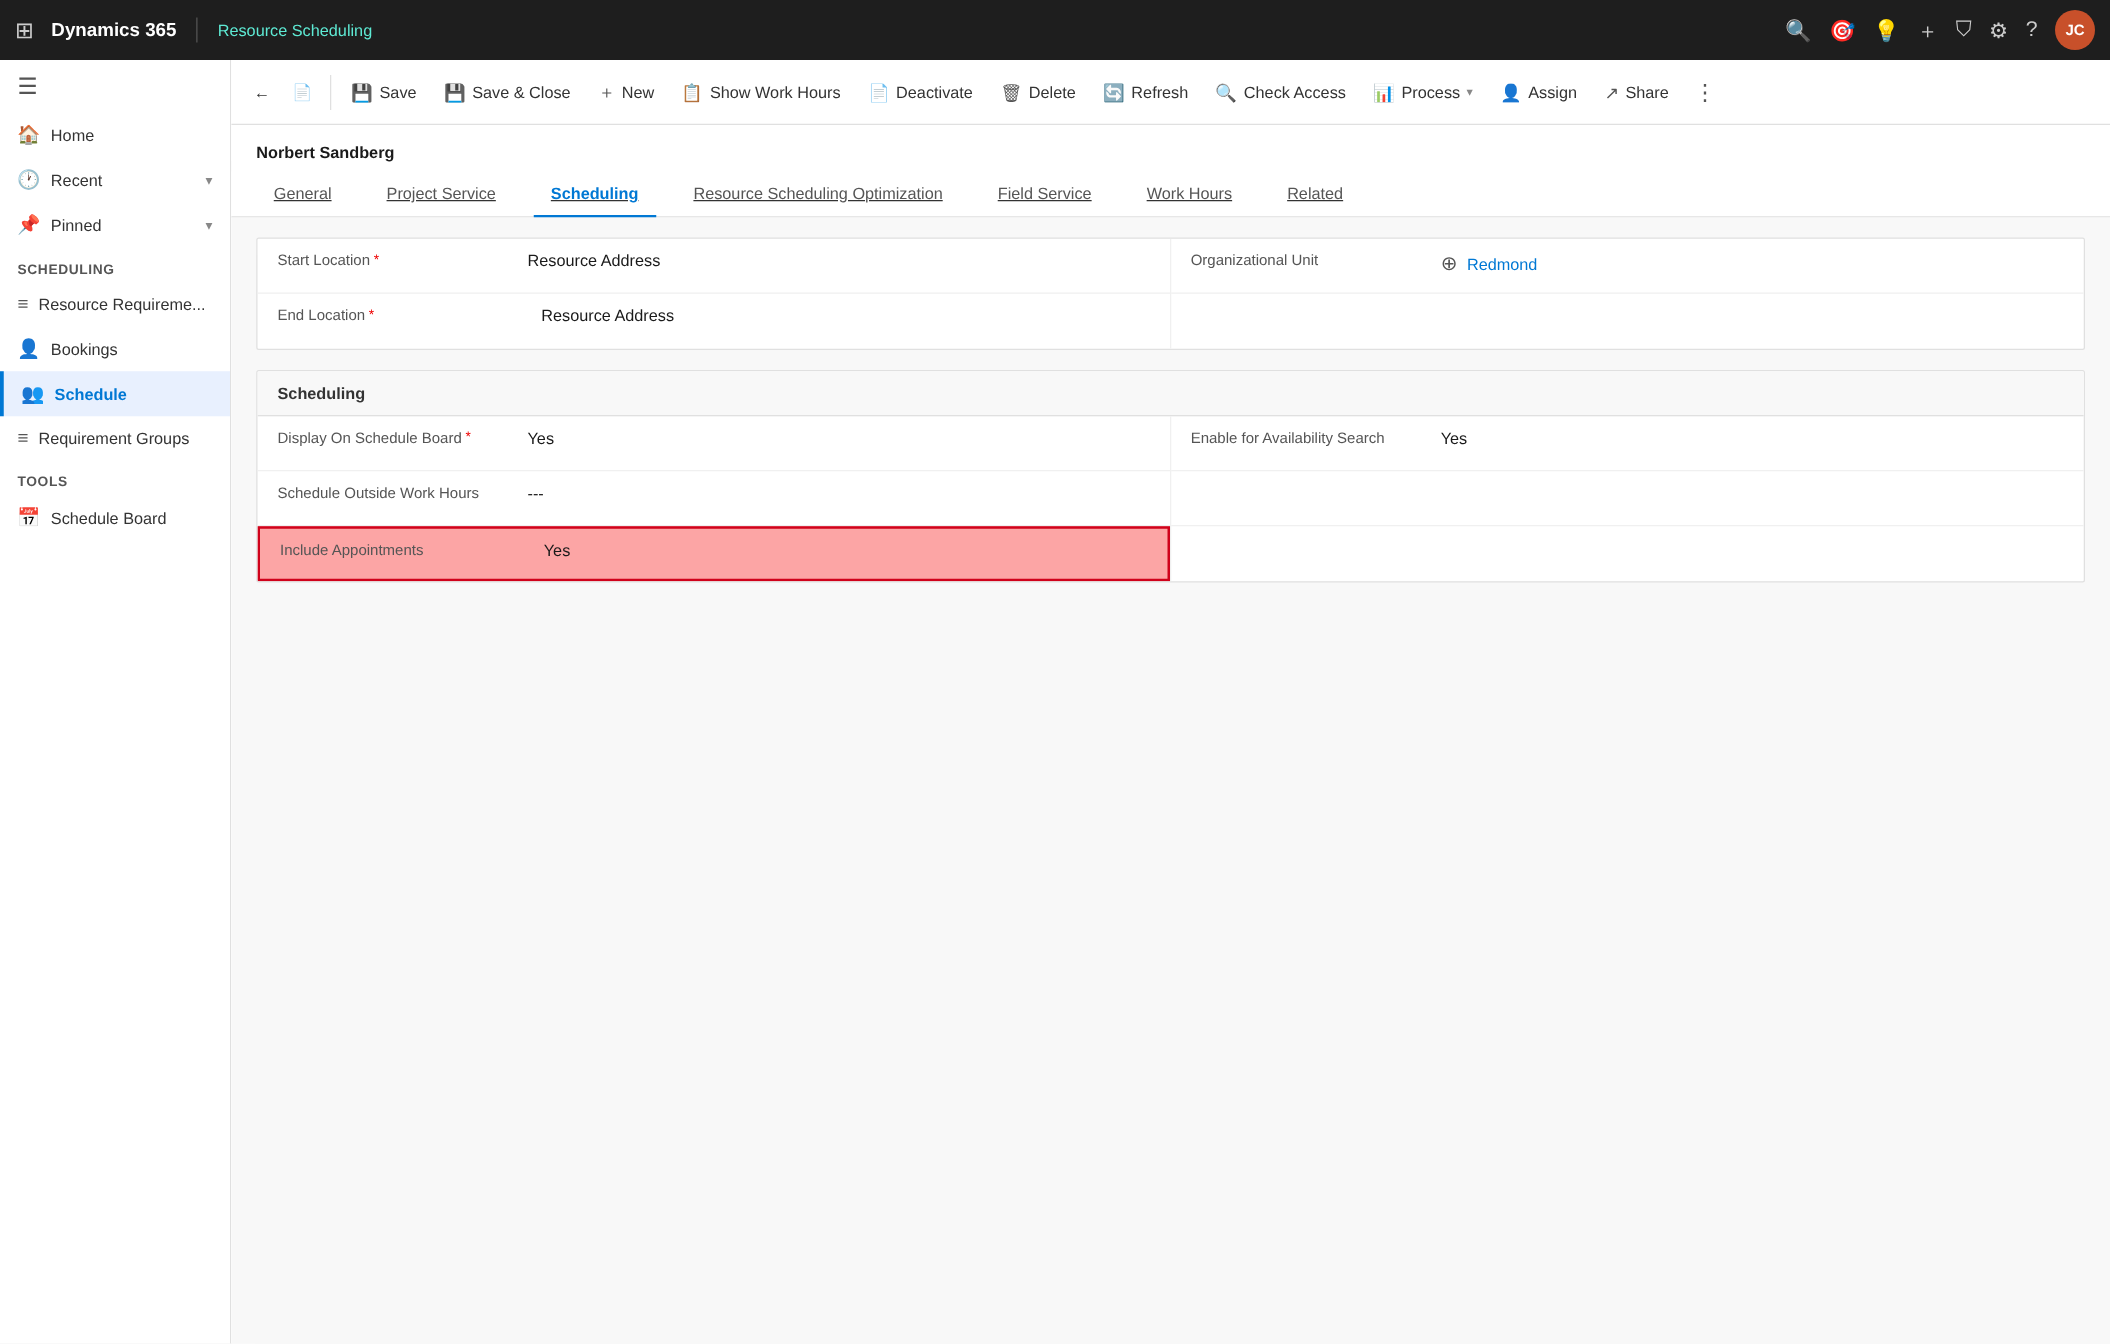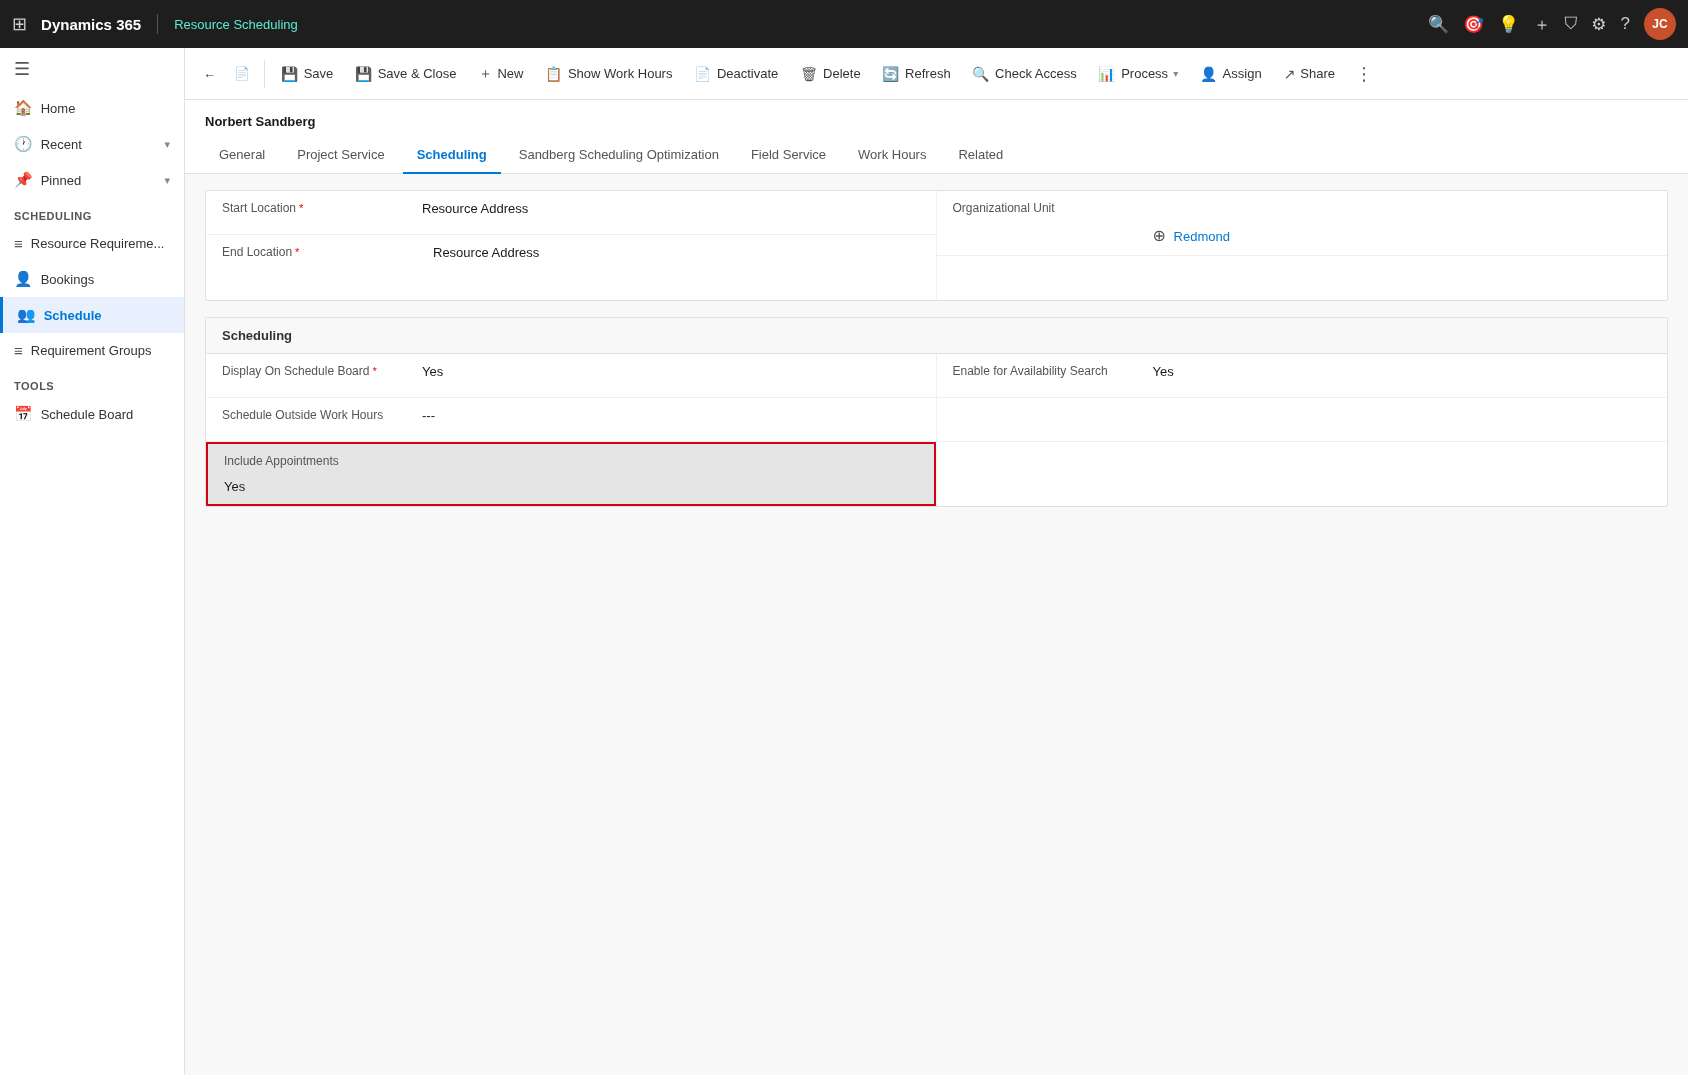--- a/index.html
+++ b/index.html
@@ -82,25 +82,26 @@
     
     .page-header {
       padding: 14px 20px 0;
       background: #fff;
     }
     .page-header h1 { font-size: 13px; font-weight: 600; color: #1a1a1a; }
     .page-header .subtitle { font-size: 12px; color: #666; margin-top: 2px; }
 
     
     .tabs-bar {
-      display: flex; align-items: center; gap: 4px;
+      display: flex; align-items: center; gap: 16px;
       padding: 0 20px;
       border-bottom: 1px solid #e0e0e0;
       background: #fff;
       margin-top: 8px;
+      text-decoration: underline;
     }
     .tab {
       padding: 10px 14px; cursor: pointer; font-size: 13px; color: #555;
       border-bottom: 2px solid transparent; margin-bottom: -1px;
     }
     .tab.active { color: #0078d4; border-bottom: 2px solid #0078d4; font-weight: 600; }
 
     
     .main-content {
       flex: 1; overflow-y: auto; padding: 16px 20px; background: #f8f8f8;
@@ -119,27 +120,26 @@
     }
     .form-row:last-child { border-bottom: none; gap: 11px; }
     .form-label {
       width: 200px; font-size: 12px; color: #555; flex-shrink: 0;
       display: flex; align-items: center; gap: 3px;
     }
     .form-label .required { color: #e00; font-size: 11px; }
     .form-value {
       font-size: 13px; color: #1a1a1a; font-weight: 500;
     }
-    .form-value.link { color: #0078d4; cursor: pointer; margin-top: 25px; }
+    .form-value.link { color: #0078d4; cursor: pointer; }
 
     
     .highlighted-row {
       border: 2px solid #d0021b !important;
-      background: #e5e5e5;
-      flex-direction: column;
+      background: #fca5a5;
     }
 
     
     .section-header-row {
       background: #f8f8f8;
       padding: 10px 16px;
       font-size: 13px; font-weight: 600; color: #333;
       border-bottom: 1px solid #e0e0e0;
     }
 
@@ -272,21 +272,21 @@
     </div>
 
     <div class="page-header">
       <h1>Norbert Sandberg</h1>
     </div>
 
     <div class="tabs-bar">
       <div class="tab">General</div>
       <div class="tab">Project Service</div>
       <div class="tab active">Scheduling</div>
-      <div class="tab">Sandberg Scheduling Optimization</div>
+      <div class="tab">Resource Scheduling Optimization</div>
       <div class="tab">Field Service</div>
       <div class="tab">Work Hours</div>
       <div class="tab">Related</div>
     </div>
 
     <div class="main-content">
 
       <div class="card">
         <div style="display: grid; grid-template-columns: 1fr 1fr;">
 

